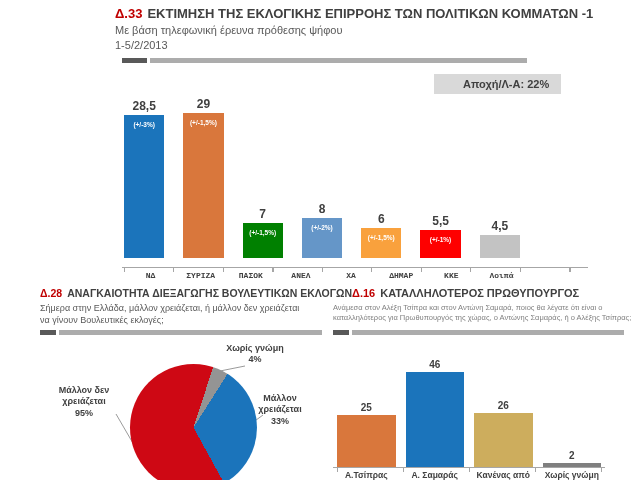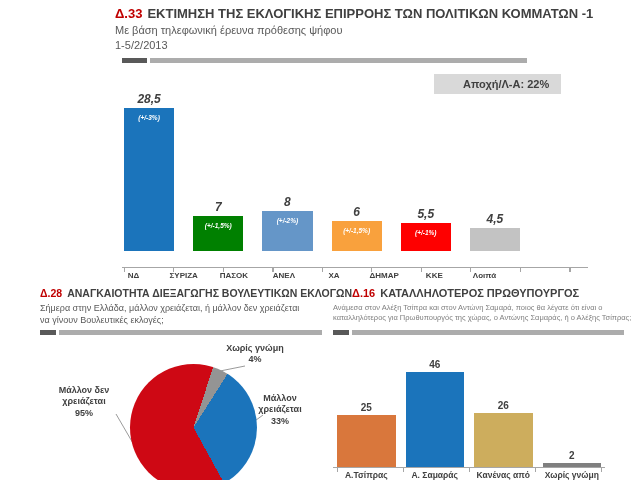--- a/index.html
+++ b/index.html
@@ -53,25 +53,31 @@
   <div class="abs sub" style="left:115px;top:24px;font-size:11px;">Με βάση τηλεφωνική έρευνα πρόθεσης ψήφου</div>
   <div class="abs sub" style="left:115px;top:39px;font-size:11px;">1-5/2/2013</div>
 
   <div class="abs divider" style="left:122px;top:58px;width:405px;">
     <span class="dk" style="width:25px;"></span>
     <span class="lt"></span>
   </div>
 
   <div class="abs badge" style="left:434px;top:74px;padding-left:29px;">Αποχή/Λ-Α: 22%</div>
 
-  <div id="main-bars" class="abs bars main-chart" style="left:124px;top:83px;width:396px;height:168px;gap:19px;font-style:italic;">
+  <div id="main-bars" class="abs bars main-chart" style="left:124px;top:90px;width:396px;height:168px;gap:19px;">
       <div class="chart-col">
         <div class="bar-value">28,5</div>
         <div class="bar" style="height: 143px; background: rgb(27, 116, 187);">
           <div class="bar-error">(+/-3%)</div>
+        </div>
+      </div>
+      <div class="chart-col">
+        <div class="bar-value">29</div>
+        <div class="bar" style="height: 145px; background: rgb(217, 119, 60);">
+          <div class="bar-error">(+/-1,5%)</div>
         </div>
       </div>
       <div class="chart-col">
         <div class="bar-value">7</div>
         <div class="bar" style="height: 35px; background: rgb(0, 128, 0);">
           <div class="bar-error">(+/-1,5%)</div>
         </div>
       </div>
       <div class="chart-col">
         <div class="bar-value">8</div>
@@ -90,21 +96,21 @@
         <div class="bar" style="height: 28px; background: rgb(254, 0, 0);">
           <div class="bar-error">(+/-1%)</div>
         </div>
       </div>
       <div class="chart-col">
         <div class="bar-value">4,5</div>
         <div class="bar" style="height: 23px; background: rgb(195, 195, 195);"></div>
       </div>
     </div>
   <div class="abs baseline" style="left:122px;top:267px;width:466px;--tick:49.5px;background-position-x:2px;"></div>
-  <div id="main-cats" class="abs cat-row main-chart-cats" style="left:111px;top:271px;width:396px;gap:5px;">
+  <div id="main-cats" class="abs cat-row main-chart-cats" style="left:128px;top:271px;width:396px;gap:5px;font-family:Liberation Mono, monospace;">
       <div class="cat-label">ΝΔ</div>
       <div class="cat-label">ΣΥΡΙΖΑ</div>
       <div class="cat-label">ΠΑΣΟΚ</div>
       <div class="cat-label">ΑΝΕΛ</div>
       <div class="cat-label">ΧΑ</div>
       <div class="cat-label">ΔΗΜΑΡ</div>
       <div class="cat-label">ΚΚΕ</div>
       <div class="cat-label">Λοιπά</div>
     </div>
 

